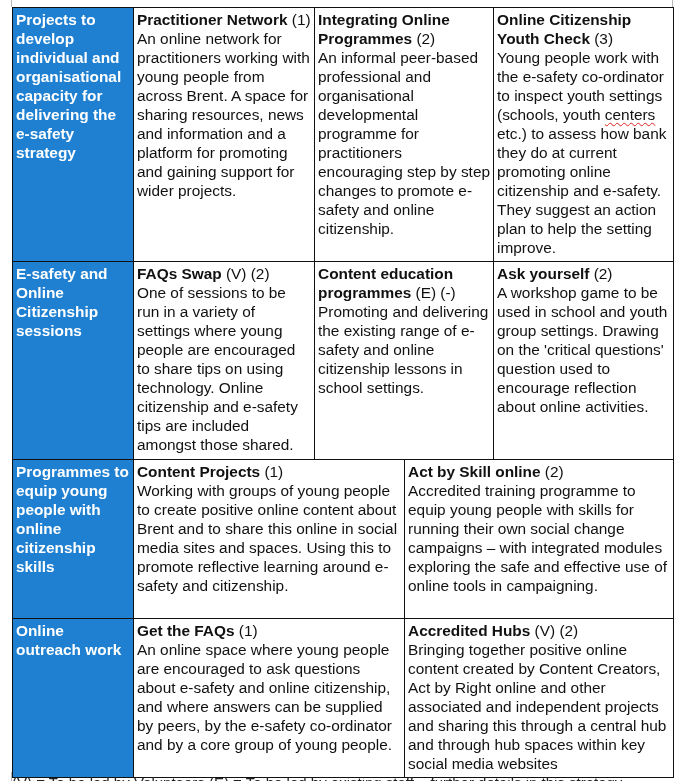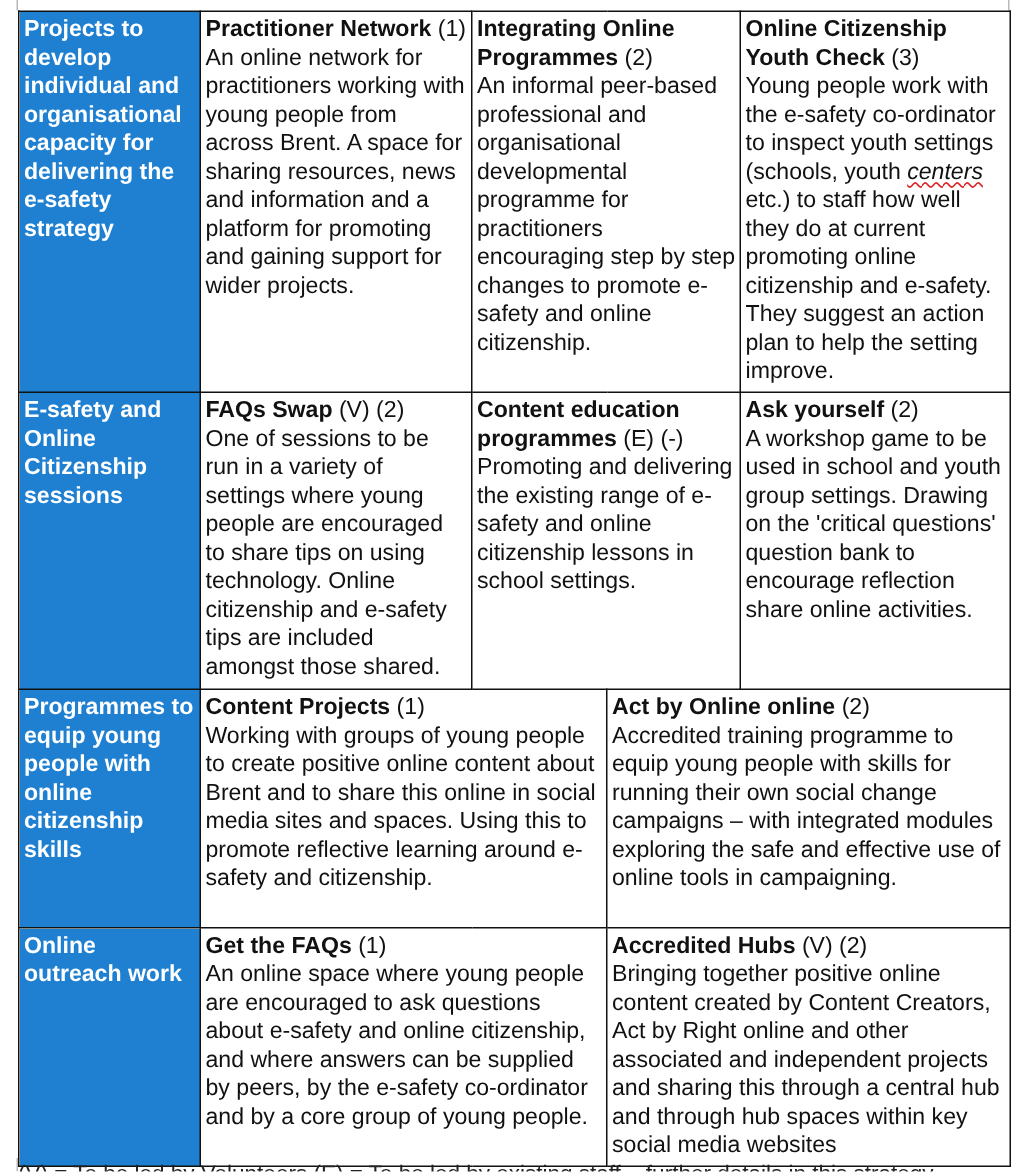--- a/index.html
+++ b/index.html
@@ -34,21 +34,20 @@
     color: #ffffff;
     font-weight: bold;
     padding-left: 3px;
   }
   .title { font-weight: bold; margin-top: 47px; }
   .tag { font-weight: normal; }
   .squiggle {
     text-decoration: underline wavy #d22;
     text-underline-offset: 2px;
     text-decoration-thickness: 1px;
-    font-style: italic;
   }
   .footer {
     position: absolute; left: 12px; top: 771px; width: 661px; height: 20px;
     font-size: 15px; color: #222; white-space: nowrap; overflow: hidden;
   }
   .footer span { display:inline-block; transform: translateY(3px); }
   .footer-rule { position:absolute; left: 11px; top: 772px; width:1px; height:9px; background:#b8b8b8; }
 </style>
 </head>
 <body>
@@ -72,48 +71,48 @@
     <td colspan="2">
       <span class="title">Practitioner Network</span><span class="tag"> (1)</span><br>
       <span>An online network for practitioners working with young people from across Brent. A space for sharing resources, news and information and a platform for promoting and gaining support for wider projects.</span>
     </td>
     <td colspan="2">
       <span class="title">Integrating Online Programmes</span><span class="tag"> (2)</span><br>
       <span>An informal peer-based professional and organisational developmental programme for practitioners encouraging step by step changes to promote e-safety and online citizenship.</span>
     </td>
     <td>
       <span class="title">Online Citizenship Youth Check</span><span class="tag"> (3)</span><br>
-      <span><span>Young people work with the e-safety co-ordinator to inspect youth settings (schools, youth </span><span class="squiggle">centers</span><span> etc.) to staff how well they do at current promoting online citizenship and e-safety. They suggest an action plan to help the setting improve.</span></span>
+      <span><span>Young people work with the e-safety co-ordinator to inspect youth settings (schools, youth </span><span class="squiggle">centers</span><span> etc.) to assess how bank they do at current promoting online citizenship and e-safety. They suggest an action plan to help the setting improve.</span></span>
     </td>
   </tr>
 
   <tr style="height:198px">
     <td class="cat">E-safety and Online Citizenship sessions</td>
     <td colspan="2">
       <span class="title">FAQs Swap</span><span class="tag"> (V) (2)</span><br>
       <span>One of sessions to be run in a variety of settings where young people are encouraged to share tips on using technology. Online citizenship and e-safety tips are included amongst those shared.</span>
     </td>
     <td colspan="2">
       <span class="title">Content education programmes</span><span class="tag"> (E) (-)</span><br>
       <span>Promoting and delivering the existing range of e-safety and online citizenship lessons in school settings.</span>
     </td>
     <td>
       <span class="title">Ask yourself</span><span class="tag"> (2)</span><br>
-      <span>A workshop game to be used in school and youth group settings. Drawing on the 'critical questions' question bank to encourage reflection share online activities.</span>
+      <span>A workshop game to be used in school and youth group settings. Drawing on the 'critical questions' question used to encourage reflection about online activities.</span>
     </td>
   </tr>
 
   <tr style="height:159px">
     <td class="cat">Programmes to equip young people with online citizenship skills</td>
     <td colspan="3">
       <span class="title">Content Projects</span><span class="tag"> (1)</span><br>
       <span>Working with groups of young people to create positive online content about Brent and to share this online in social media sites and spaces. Using this to promote reflective learning around e-safety and citizenship.</span>
     </td>
     <td colspan="2">
-      <span class="title">Act by Online online</span><span class="tag"> (2)</span><br>
+      <span class="title">Act by Skill online</span><span class="tag"> (2)</span><br>
       <span>Accredited training programme to equip young people with skills for running their own social change campaigns – with integrated modules exploring the safe and effective use of online tools in campaigning.</span>
     </td>
   </tr>
 
   <tr style="height:155px">
     <td class="cat">Online outreach work</td>
     <td colspan="3">
       <span class="title">Get the FAQs</span><span class="tag"> (1)</span><br>
       <span>An online space where young people are encouraged to ask questions about e-safety and online citizenship, and where answers can be supplied by peers, by the e-safety co-ordinator and by a core group of young people.</span>
     </td>

